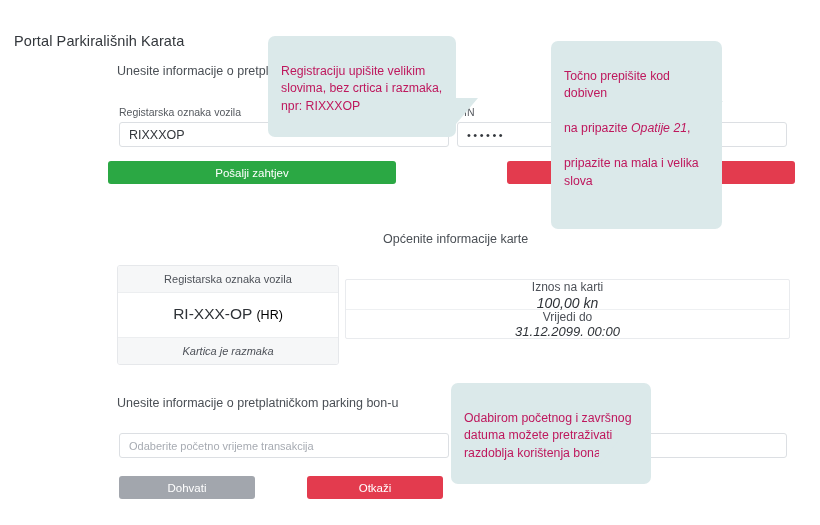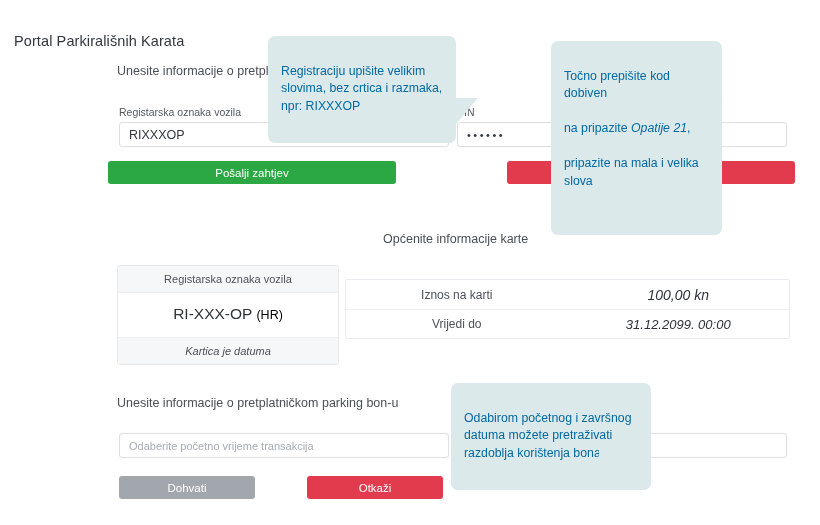--- a/index.html
+++ b/index.html
@@ -91,40 +91,40 @@
     font-size: 15.5px; color: #2f3338; white-space: nowrap;
   }
   #card-panel .card-body .cc { font-size: 12.5px; color: #000000; }
 
   
   #info-table {
     position: absolute; left: 345px; top: 279px; width: 445px;
     border: 1px solid #e9ebee; border-radius: 2px; background: #ffffff;
   }
   #info-table .row {
-    display: flex; align-items: center; height: 29px;
+    display: flex; align-items: center; height: 29px; flex-direction: column;
   }
   #info-table .row + .row { border-top: 1px solid #eef0f2; }
   #info-table .k {
     flex: 0 0 50%; text-align: center; font-size: 12px; color: #4d5158;
   }
   #info-table .v {
     flex: 0 0 50%; text-align: center; font-size: 13px; color: #2f3338; font-style: italic;
   }
   #info-table .v.big { font-size: 14px; }
 
   
   .tooltip {
     position: absolute;
     background: #dbe9ea;
     border-radius: 7px;
-    color: #0369a1;
+    color: #be185d;
     font-size: 12.3px;
     line-height: 17.5px;
-    padding: 9px 13px 10px 13px;
+    padding: 9px 13px 4px 13px;
     white-space: pre-line;
   }
   .tooltip .tail {
     position: absolute;
     width: 0; height: 0;
     border-style: solid;
   }
   #tip-reg { left: 268px; top: 36px; width: 188px; }
   #tip-reg .tail {
     left: 188px; top: 62px;
@@ -165,21 +165,21 @@
   <button class="btn" id="btn-clear">Očisti podatke</button>
 
   <div class="sec-head" id="head-opcenite">Općenite informacije karte</div>
 
   <div id="card-panel">
     <div class="card-head">Registarska oznaka vozila</div>
     <div class="card-body">
       <span>RI-XXX-OP</span>
       <span class="cc">(HR)</span>
     </div>
-    <div class="card-foot">Kartica je datuma</div>
+    <div class="card-foot">Kartica je razmaka</div>
   </div>
 
   <div id="info-table">
     <div class="row">
       <div class="k">Iznos na karti</div>
       <div class="v big">100,00 kn</div>
     </div>
     <div class="row">
       <div class="k">Vrijedi do</div>
       <div class="v">31.12.2099. 00:00</div>

